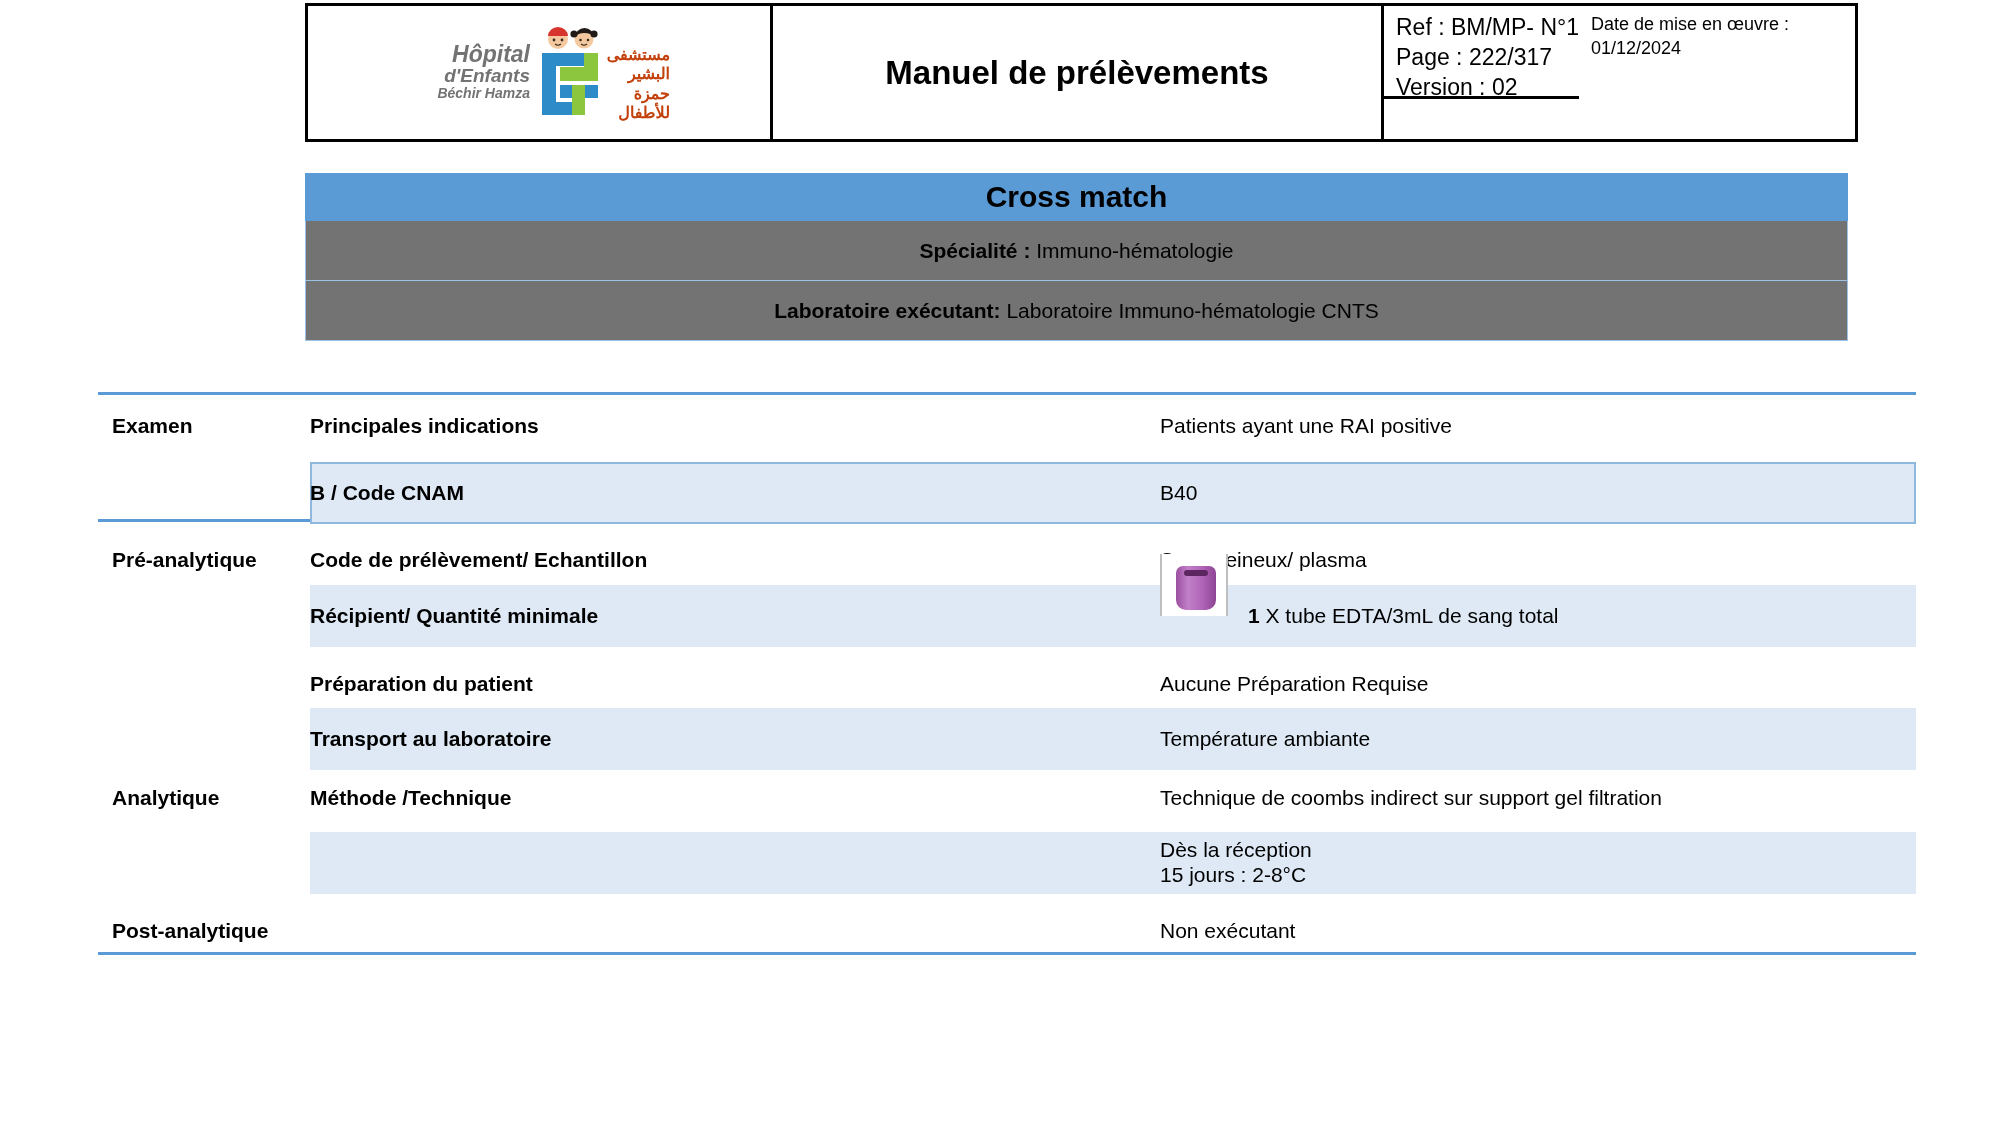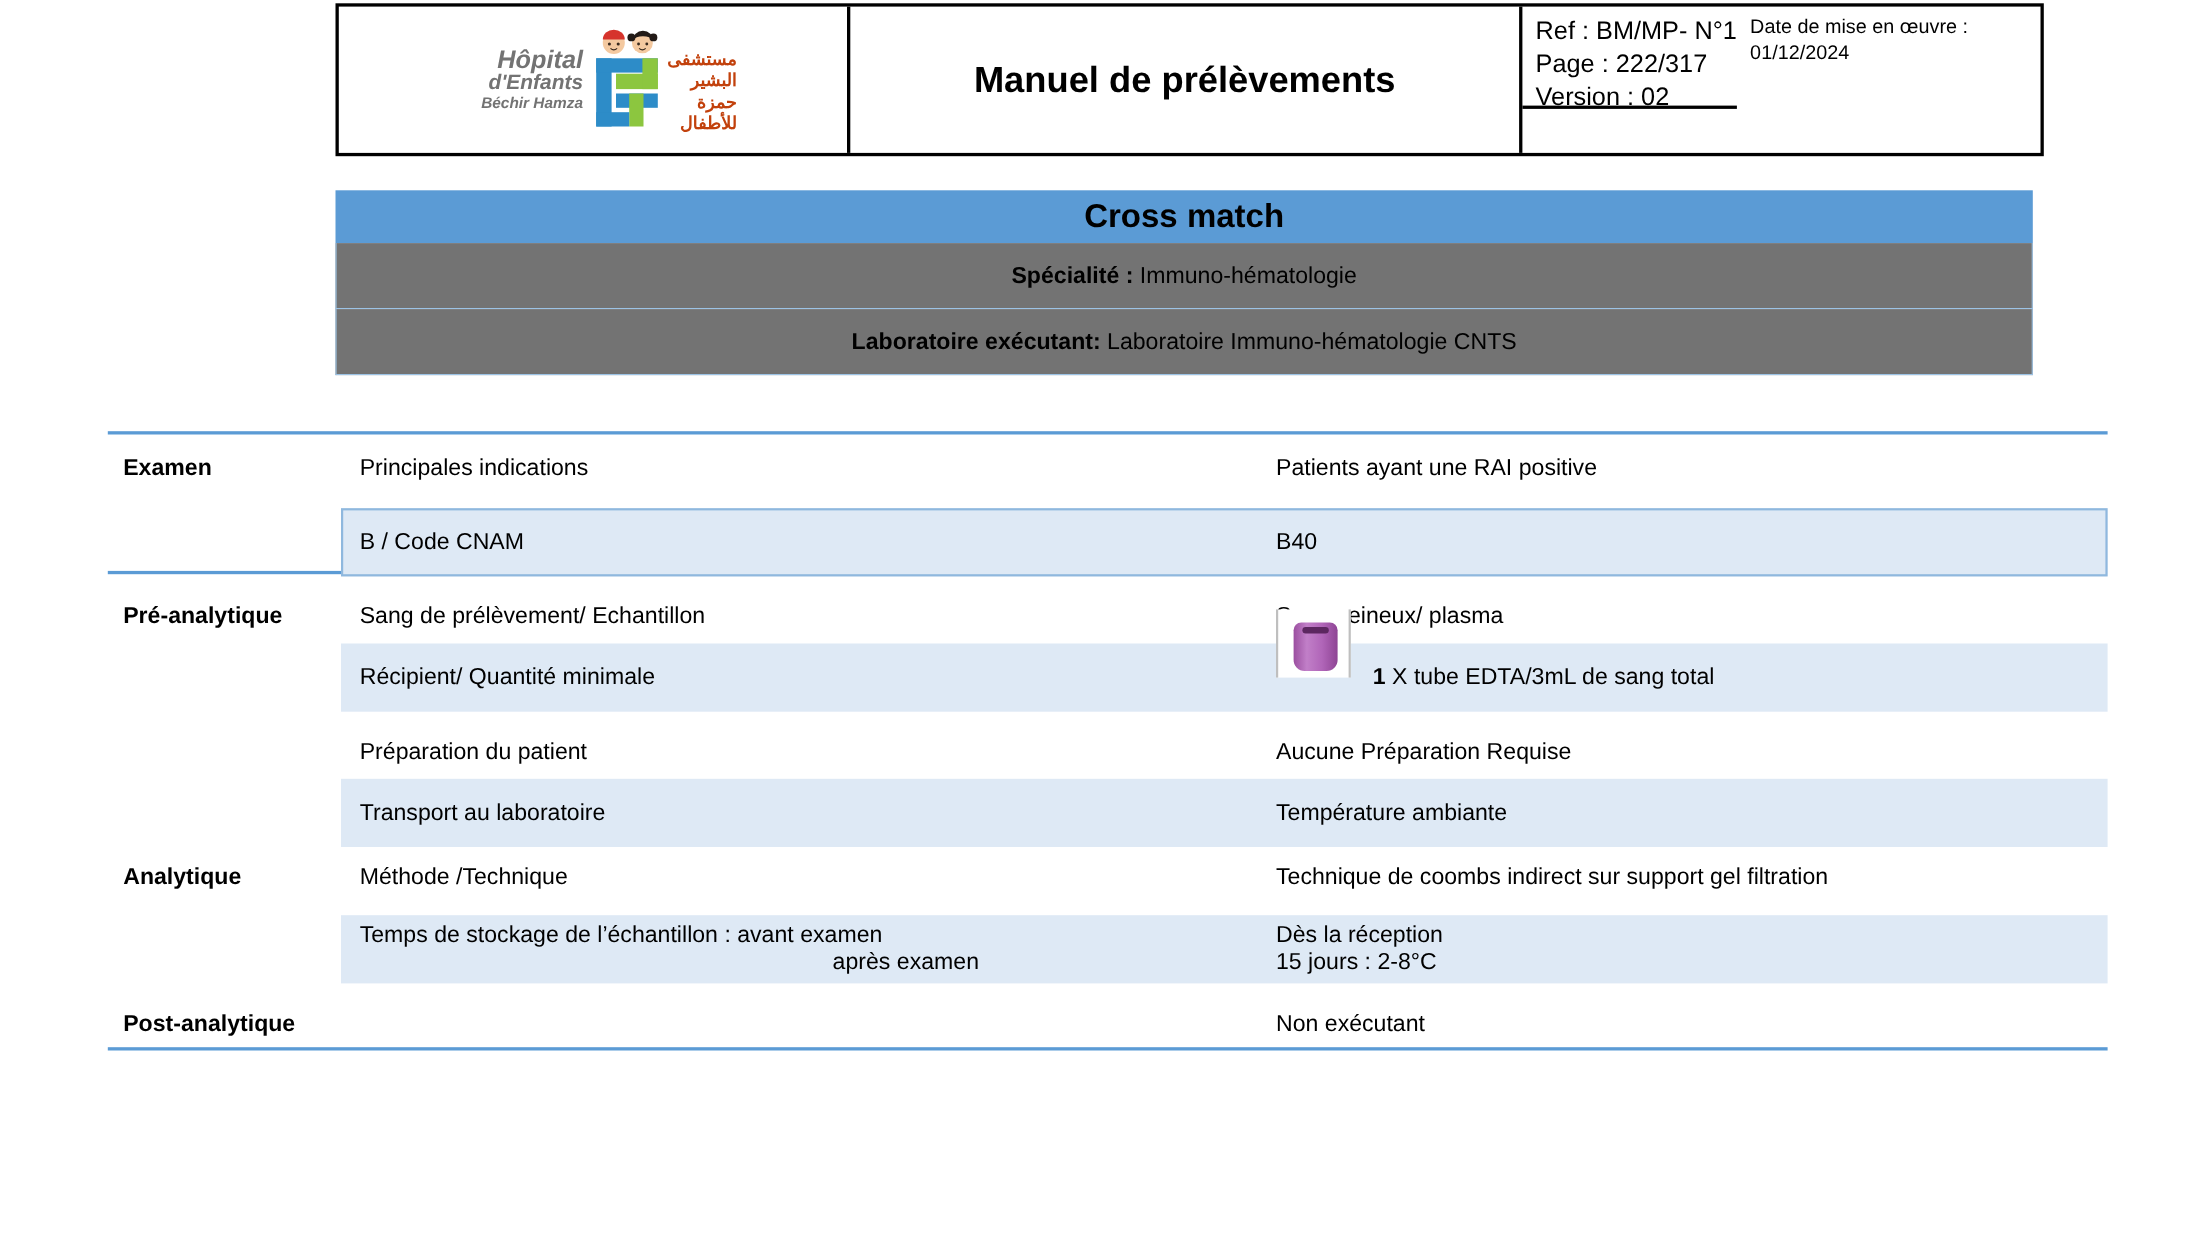--- a/index.html
+++ b/index.html
@@ -196,24 +196,24 @@
   }
   .cell-stage {
     position: absolute;
     left: 14px;
     width: 198px;
     font-size: 21px;
     font-weight: bold;
   }
   .cell-label {
     position: absolute;
-    left: 229px;
+    left: 212px;
     width: 640px;
     font-size: 21px;
-    font-weight: normal;
+    font-weight: bold;
   }
   .cell-value {
     position: absolute;
     left: 1062px;
     width: 740px;
     font-size: 21px;
   }
   .cell-label .sub-right {
     display: block;
     text-align: right;
@@ -343,21 +343,21 @@
   </div>
 
   <div class="row shaded outlined" style="top:70px;">
     <div class="band"></div>
     <div class="cell-label">B / Code CNAM</div>
     <div class="cell-value">B40</div>
   </div>
 
   <div class="row" style="top:137px;">
     <div class="cell-stage">Pré-analytique</div>
-    <div class="cell-label">Sang de prélèvement/ Echantillon</div>
+    <div class="cell-label">Code de prélèvement/ Echantillon</div>
     <div class="cell-value">Sang veineux/ plasma</div>
   </div>
 
   <div class="row shaded" style="top:193px;">
     <div class="band"></div>
     <div class="cell-label">Récipient/ Quantité minimale</div>
     <div class="tube-wrap">
       <div class="tube"></div>
       <div class="tube-lip"></div>
     </div>
@@ -376,24 +376,20 @@
   </div>
 
   <div class="row" style="top:375px;">
     <div class="cell-stage">Analytique</div>
     <div class="cell-label">Méthode /Technique</div>
     <div class="cell-value">Technique de coombs indirect sur support gel filtration</div>
   </div>
 
   <div class="row shaded" style="top:440px;">
     <div class="band"></div>
-    <div class="cell-label two-line">
-      <span>Temps de stockage de l’échantillon : avant examen</span>
-      <span class="sub-right">après examen</span>
-    </div>
     <div class="cell-value two-line">
       <span>Dès la réception</span>
       <span class="v2">15 jours : 2-8°C</span>
     </div>
   </div>
 
   <div class="row" style="top:508px;">
     <div class="cell-stage">Post-analytique</div>
     <div class="cell-value">Non exécutant</div>
   </div>

